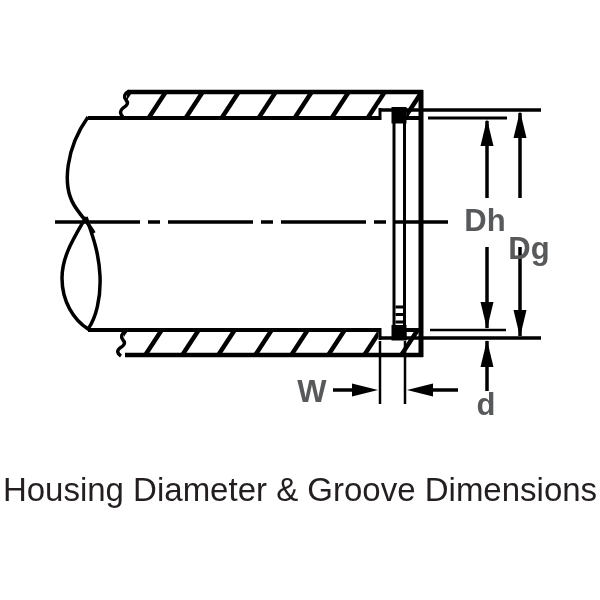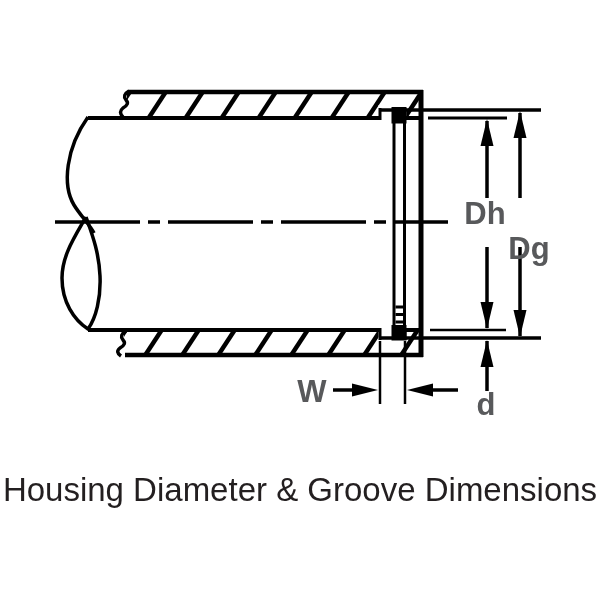--- a/index.html
+++ b/index.html
@@ -141,21 +141,21 @@
     </g>
 
     <g stroke="#000" fill="#000">
       <line x1="333" y1="390" x2="356" y2="390" stroke-width="3.5"></line>
       <polygon points="378,390 352,383.5 352,396.5" stroke="none"></polygon>
       <line x1="430" y1="390" x2="458" y2="390" stroke-width="3.5"></line>
       <polygon points="407,390 433,383.5 433,396.5" stroke="none"></polygon>
     </g>
   </svg>
 
-  <div class="dim-label" style="left:485px;top:213px;">Dh</div>
+  <div class="dim-label" style="left:485px;top:220px;">Dh</div>
 
   <div class="dim-label" style="left:529px;top:224px;margin-top:24px;">Dg</div>
 
   <div class="dim-label" style="left:312px;top:391px;">W</div>
 
   <div class="dim-label" style="left:486px;top:404px;">d</div>
 
   <div class="caption">Housing Diameter &amp; Groove Dimensions</div>
 </div>
 

